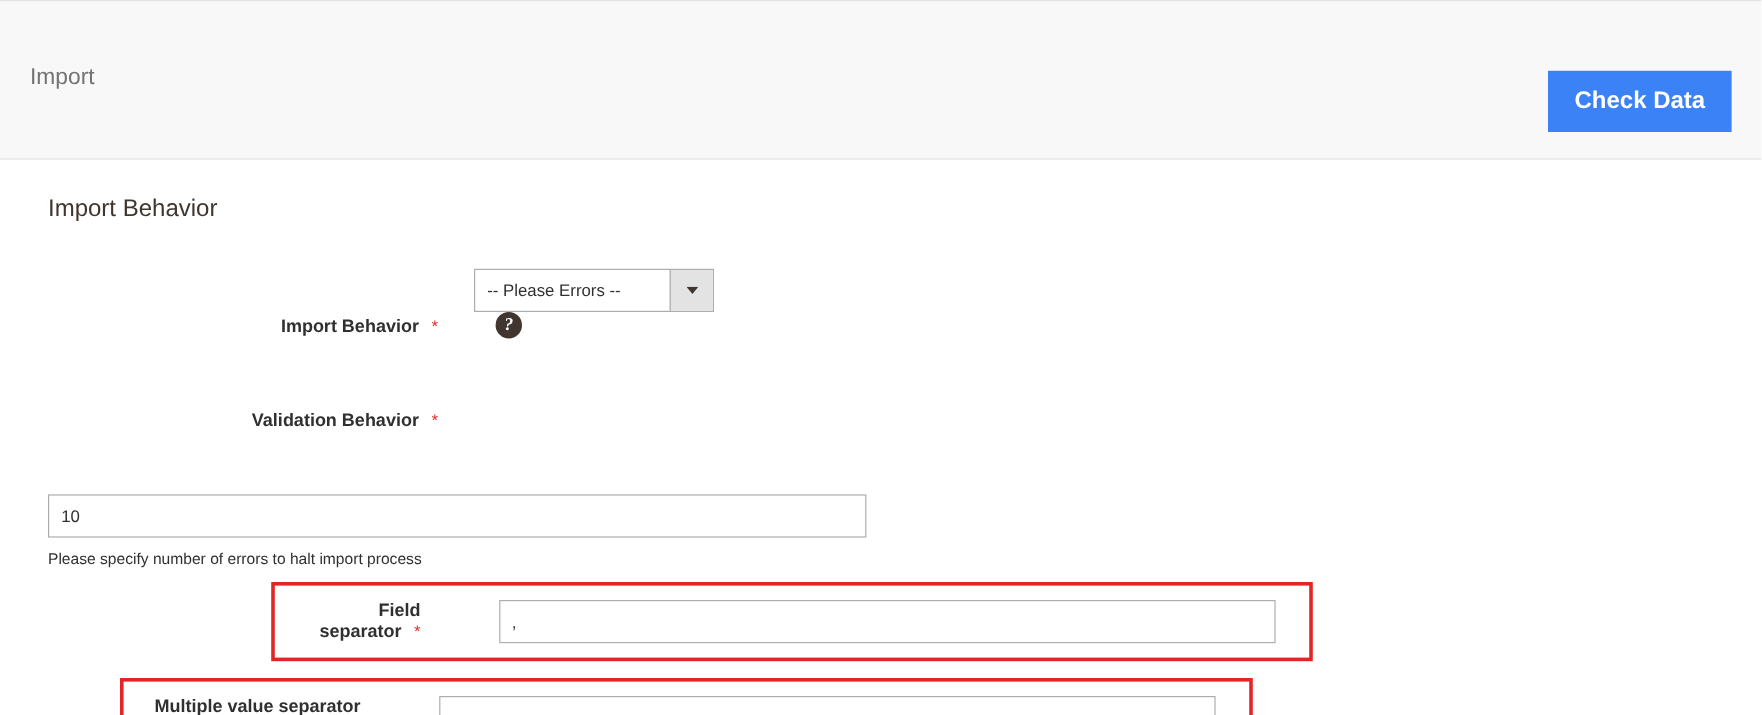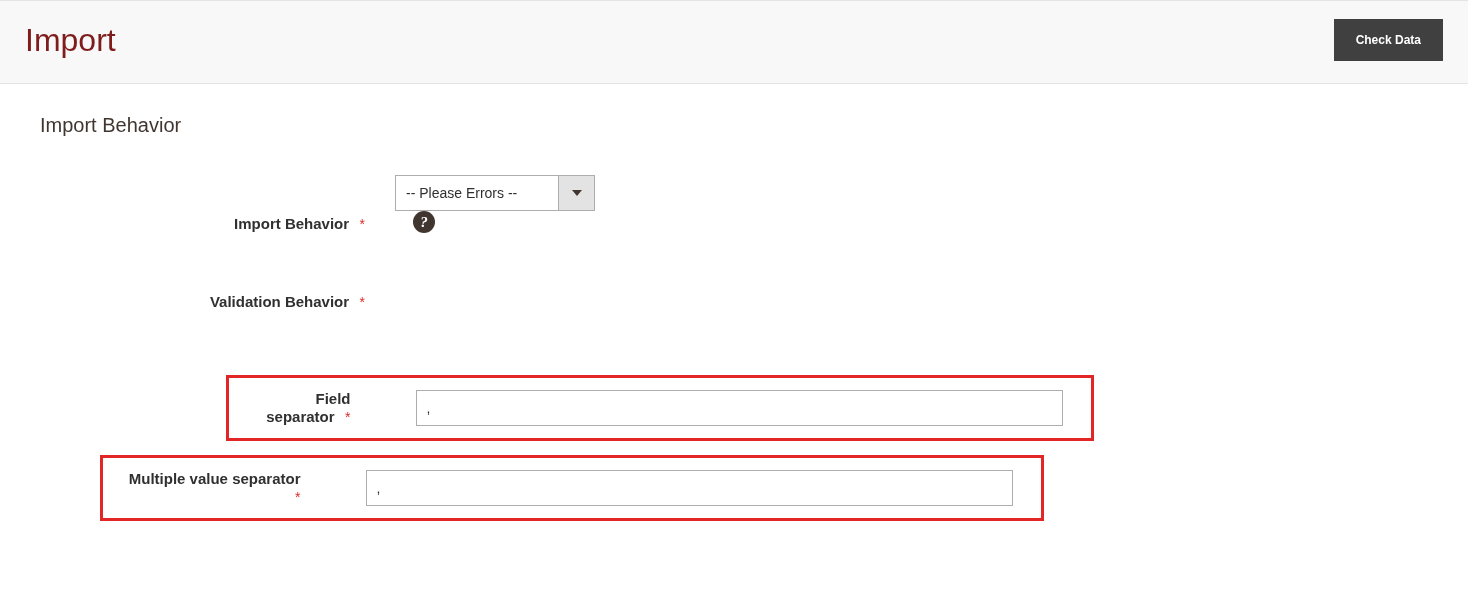--- a/index.html
+++ b/index.html
@@ -16,33 +16,34 @@
     .page-header {
       background: #f8f8f8;
       border-top: 1px solid #e3e3e3;
       border-bottom: 1px solid #e3e3e3;
       padding: 18px 25px 22px 25px;
       display: flex;
       justify-content: space-between;
       align-items: center;
     }
     .page-title {
-      font-size: 32px;
+      font-size: 19px;
       font-weight: 400;
-      color: #7f1d1d;
+      color: #737373;
     }
     .check-data-button {
-      background: #404040;
+      background: #3b82f6;
       color: #fff;
       border: none;
       padding: 14px 22px;
-      font-size: 12px;
+      font-size: 20px;
       font-weight: 600;
       cursor: pointer;
       font-family: inherit;
+      margin-top: 40px;
     }
     .content {
       padding: 30px 25px 25px 40px;
     }
     .fieldset-legend {
       font-size: 20px;
       font-weight: 400;
       color: #41362f;
       margin-bottom: 38px;
     }
@@ -191,20 +192,24 @@
   </div>
 
   <div class="field-row spacer-extra">
     <div class="field-label-wrap">
       <span class="field-label">Validation Behavior</span>
       <span class="required-mark">*</span>
     </div>
   </div>
 
   <div class="field-row last">
+    <div class="field-control">
+      <input type="text" class="text-input" value="10" style="">
+      <div class="field-note">Please specify number of errors to halt import process</div>
+    </div>
   </div>
 
   <div style="margin-left:186px; width:868px;">
     <div class="highlight-box">
       <div class="field-label-wrap narrow" style="padding-top:0;">
         <span class="field-label">Field separator</span>
         <span class="required-mark">*</span>
       </div>
       <div class="field-control" style="padding-left:35px;">
         <input type="text" class="text-input" value="," style="">

